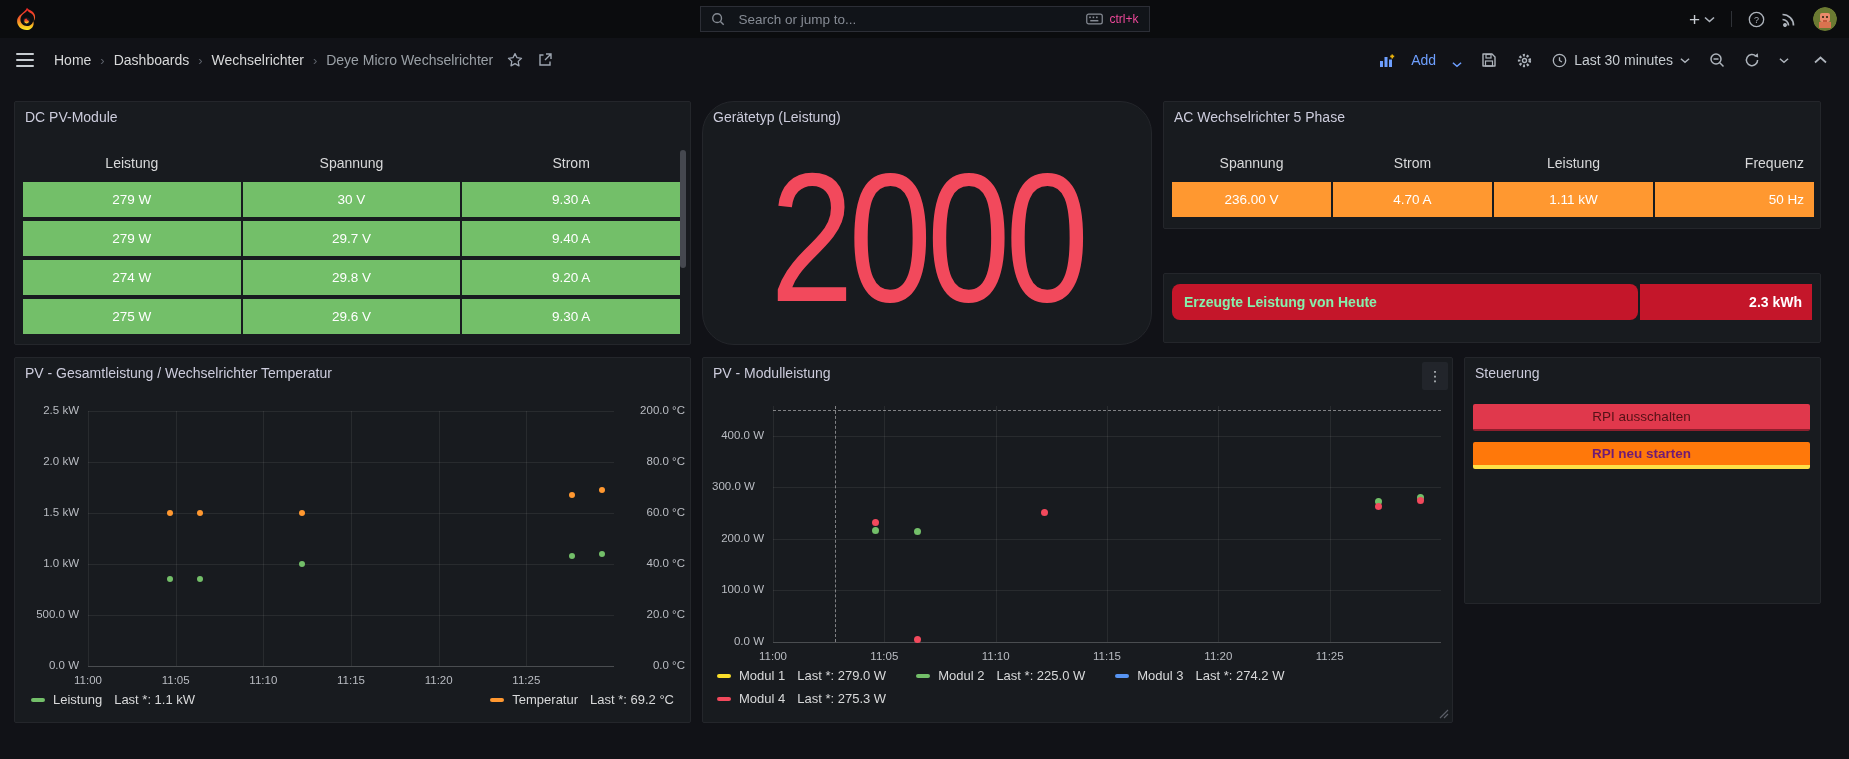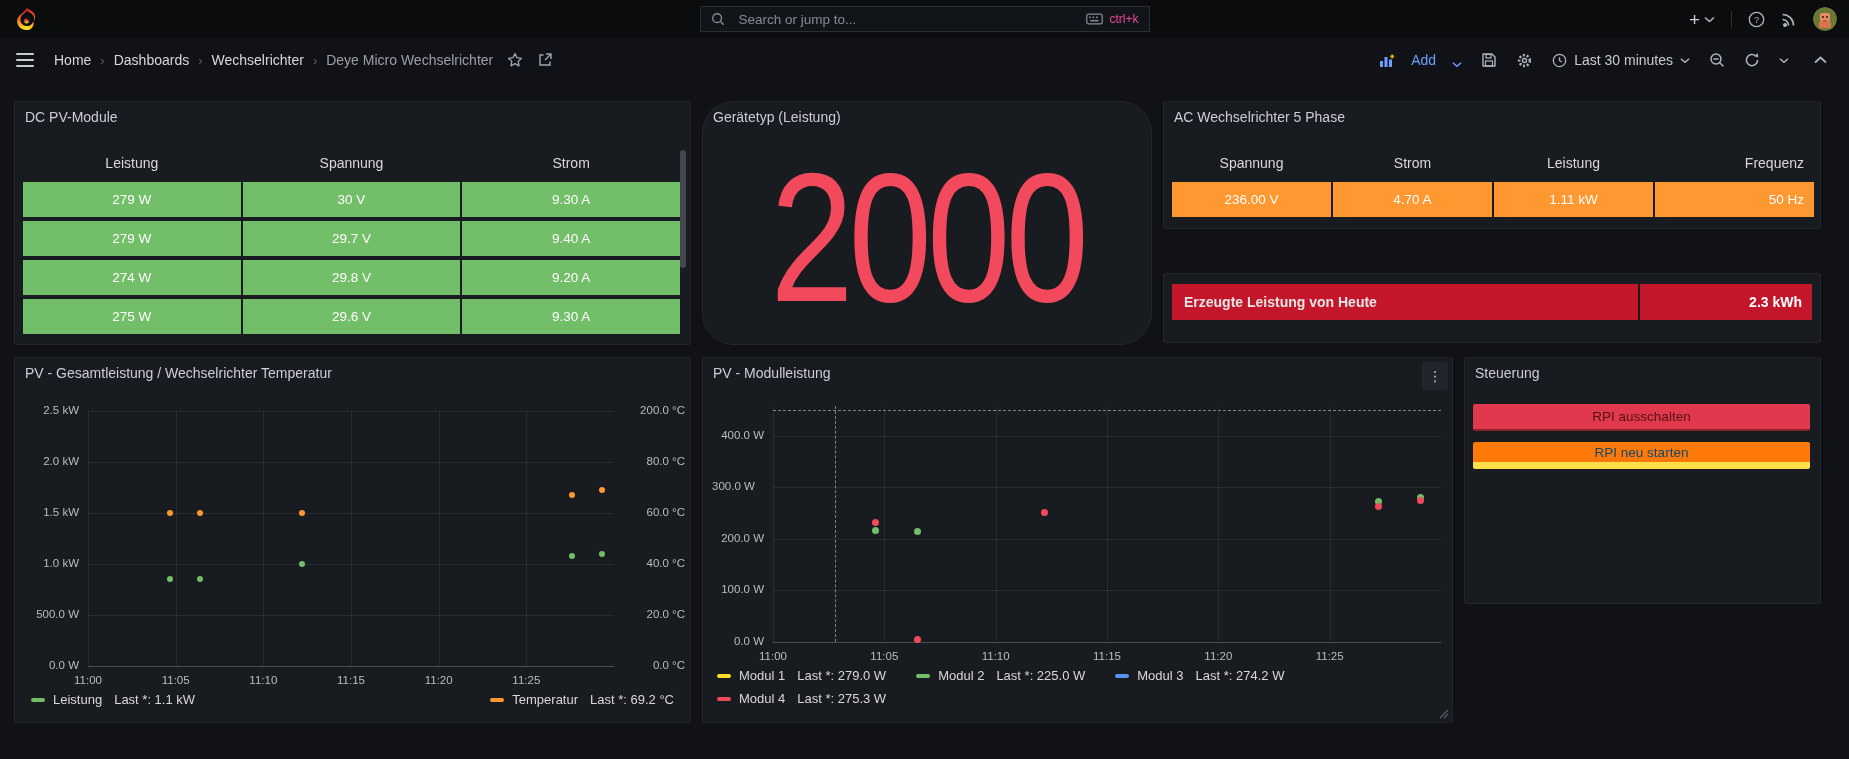--- a/index.html
+++ b/index.html
@@ -57,21 +57,21 @@
   #p-ac .tblhead,#p-ac .tblrows{width:642px;}
   #p-ac .tblhead,#p-ac .trow{grid-template-columns:repeat(4,1fr);}
   #p-ac .cell{background:#FF9830;}
   #p-ac .h.right,#p-ac .cell.right{text-align:right;padding-right:10px;box-sizing:border-box;}
   .scrollbar{position:absolute;right:4px;top:48px;width:6px;height:118px;background:#45484f;border-radius:3px;cursor:pointer;}
   
   .bigstat{position:absolute;left:0;right:0;top:30px;bottom:0;display:flex;align-items:center;justify-content:center;}
   .bigstat span{font-size:150px;font-weight:500;letter-spacing:-5px;color:#F2495C;transform:scaleY(1.22);line-height:1;}
   
   .ebar{position:absolute;left:8px;right:8px;top:10px;height:36px;display:flex;gap:2px;}
-  .ebar .elabel{width:466px;background:#C4162A;color:#e5e5e5;font-size:14px;font-weight:600;line-height:36px;padding-left:12px;box-sizing:border-box;}
+  .ebar .elabel{width:466px;background:#C4162A;color:#86efac;font-size:14px;font-weight:600;line-height:36px;padding-left:12px;box-sizing:border-box;border-radius:8px;}
   .ebar .evalue{flex:1;background:#C4162A;color:#fff;font-size:14px;font-weight:600;line-height:36px;text-align:right;padding-right:10px;}
   
   .plot{position:absolute;cursor:crosshair;}
   #p-left  .plot{left:73px;top:53px;width:526px;height:255px;}
   #p-right .plot{left:70px;top:48px;width:668px;height:236px;}
   .gl-h,.gl-v{position:absolute;pointer-events:none;}
   .ticklab{position:absolute;font-size:11.5px;color:#b9bcc2;pointer-events:none;white-space:nowrap;}
   .dot{position:absolute;border-radius:50%;}
   .dash-h{position:absolute;border-top:1px dashed rgba(255,255,255,0.45);height:0;}
   .dash-v{position:absolute;border-left:1px dashed rgba(255,255,255,0.45);width:0;}
@@ -83,21 +83,21 @@
   .pill{width:14px;height:4px;border-radius:2px;display:inline-block;}
   .llast{margin-left:4px;}
   .kebab{position:absolute;top:4px;right:4px;width:26px;height:28px;background:#22252b;border-radius:2px;
          display:flex;align-items:center;justify-content:center;color:#c7ccd1;font-size:14px;cursor:pointer;}
   .resize{position:absolute;right:3px;bottom:3px;}
   
   .stbtns{position:absolute;left:8px;right:10px;top:46px;display:flex;flex-direction:column;gap:11px;}
   .stbtn{height:27px;border:none;border-radius:2px;font-size:13.5px;font-weight:500;cursor:pointer;
          font-family:"Liberation Sans",sans-serif;}
   .stbtn.red{background:#E0384C;color:#551116;border-bottom:2px solid #8d1f2d;}
-  .stbtn.orange{background:#FF780A;color:#0c4a6e;border-bottom:7px solid #fde047;}
+  .stbtn.orange{background:#FF780A;color:#701a75;border-bottom:4px solid #fde047;font-weight:bold;}
 </style>
 </head>
 <body>
 
 <div class="page">
 
   <div class="topbar">
     <svg class="logo" viewBox="0 0 32 32">
       <defs>
           <linearGradient id="lg" x1="0" y1="1" x2="0" y2="0">

